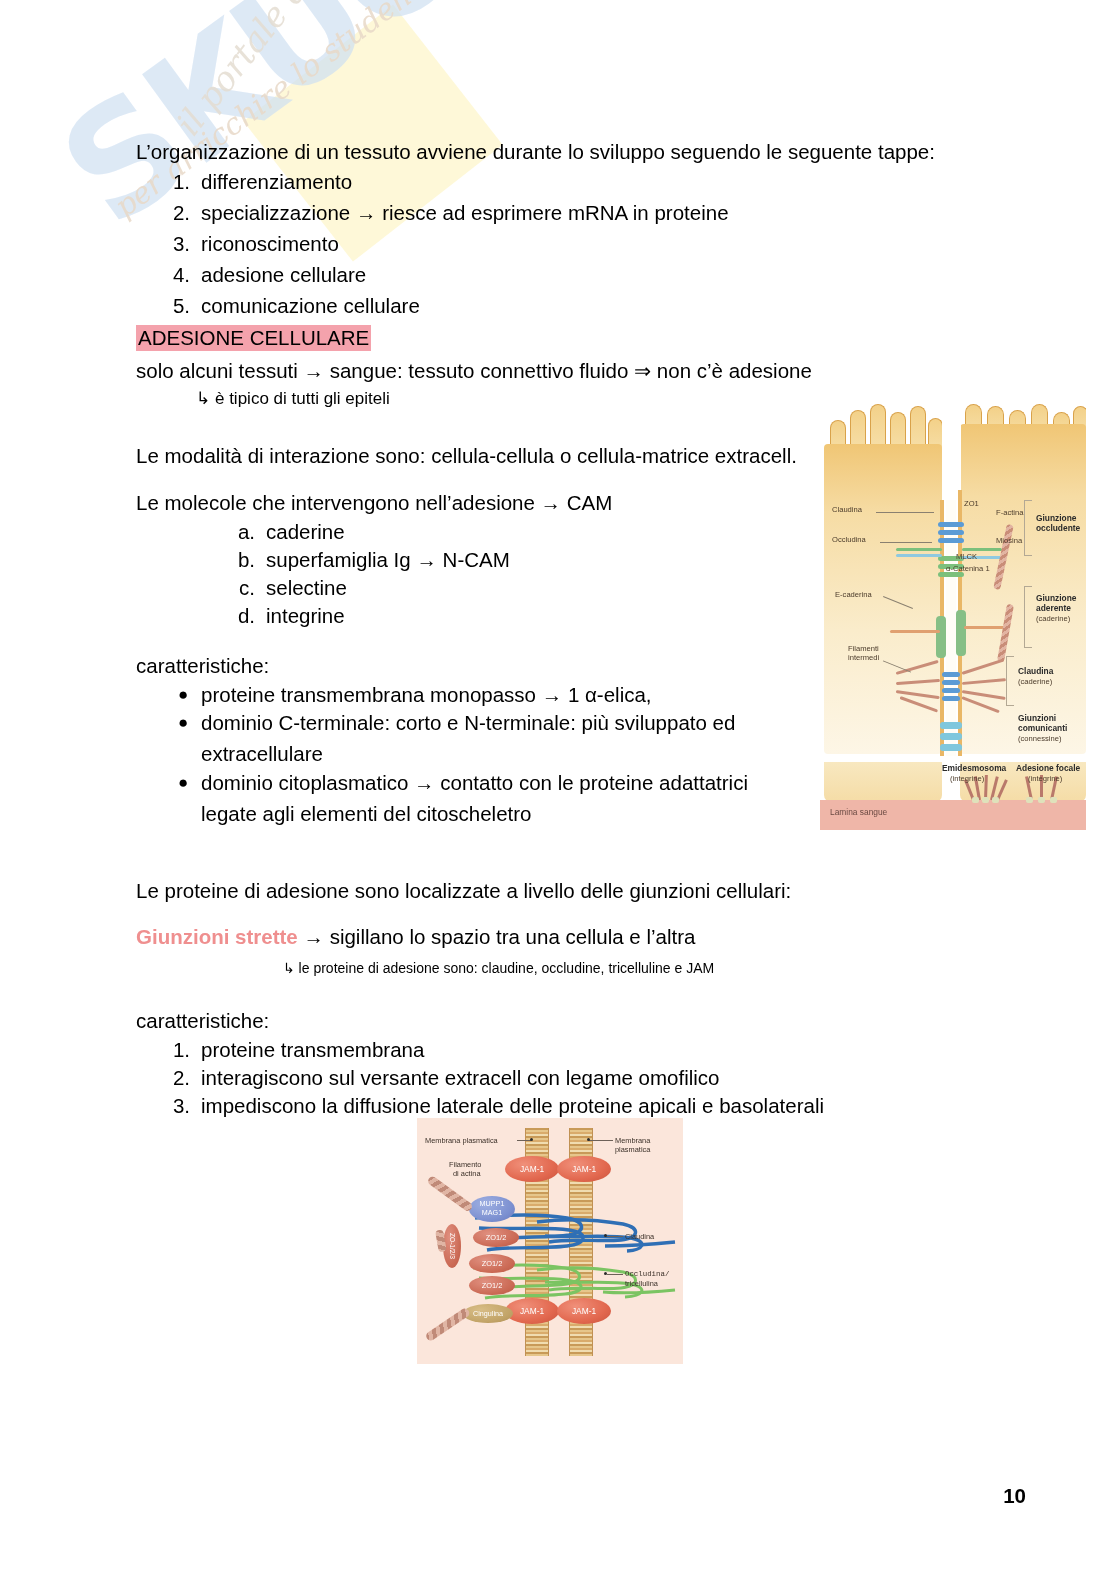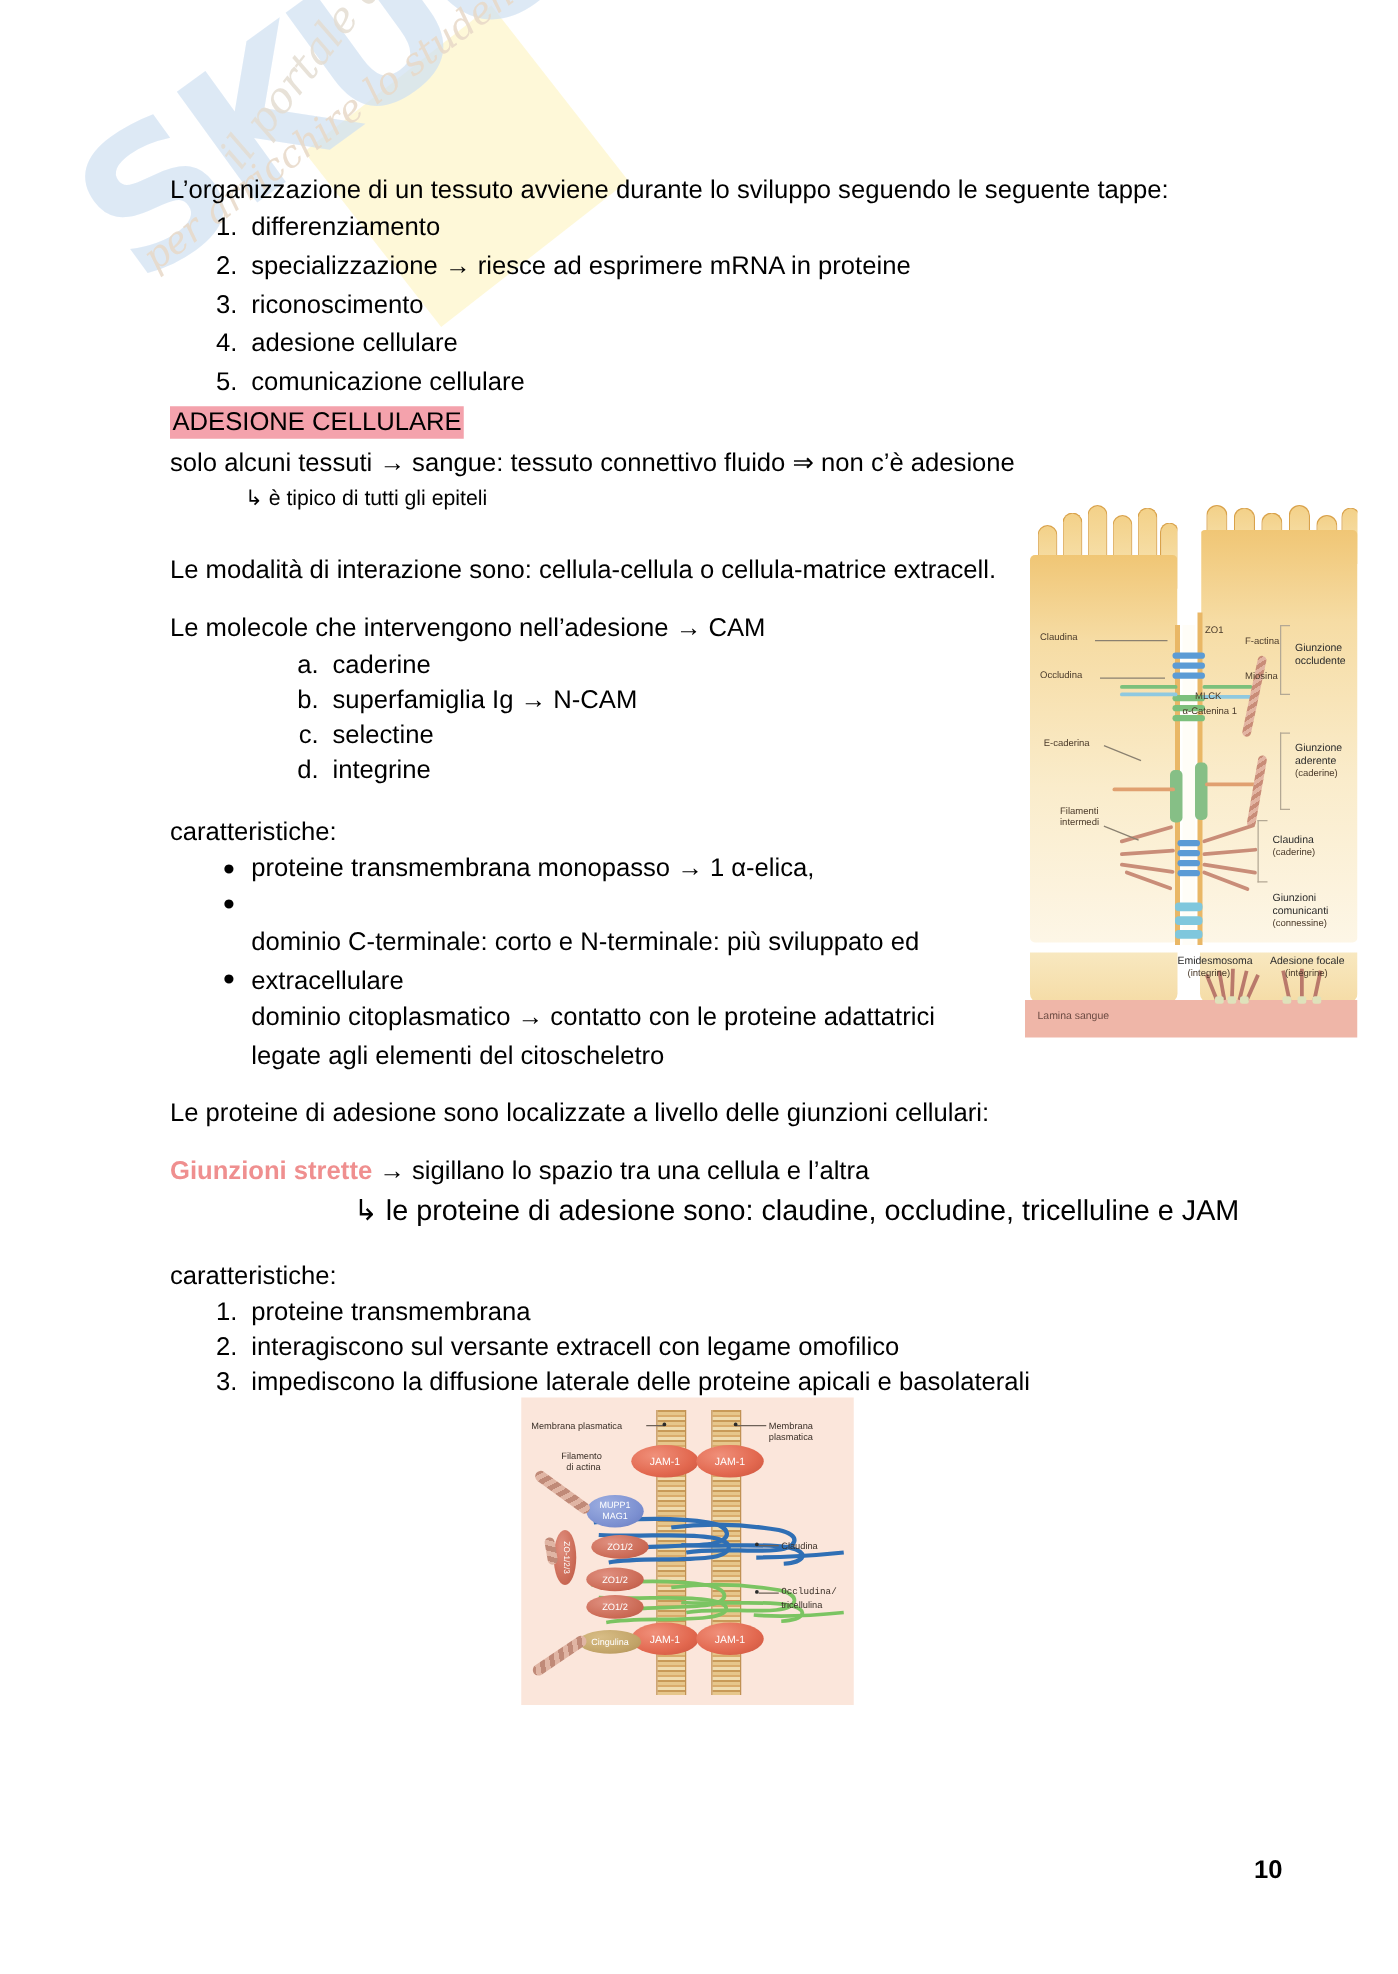--- a/index.html
+++ b/index.html
@@ -80,21 +80,21 @@
     z-index: 2;
   }
   .txt {
     position: absolute;
     font-family: "Liberation Sans", sans-serif;
     font-size: 20.5px;
     line-height: 31px;
     color: #000;
     white-space: nowrap;
   }
-  .txt.wrap { white-space: normal; margin-top: 31px; }
+  .txt.wrap { white-space: normal; }
   .marker {
     position: absolute;
     text-align: right;
     font-size: 20.5px;
     line-height: 31px;
   }
 
   .hl {
     background: #f4a2ac;
     padding: 1px 2px 2px 2px;
@@ -212,21 +212,21 @@
     border-radius: 2px;
   }
   .flab {
     position: absolute;
     font-family: "Liberation Sans", sans-serif;
     font-size: 7.6px;
     color: #4a3a2a;
     white-space: nowrap;
     line-height: 9px;
   }
-  .flab.b { font-weight: normal; color: #2b2b2b; font-size: 8.4px; }
+  .flab.b { font-weight: bold; color: #2b2b2b; font-size: 8.4px; }
   .leader {
     position: absolute;
     height: 1px;
     background: #8a8070;
   }
   .brak {
     position: absolute;
     border-left: 1.4px solid #b3a894;
     border-top: 1.4px solid #b3a894;
     border-bottom: 1.4px solid #b3a894;
@@ -378,21 +378,21 @@
     <div class="txt wrap" style="left:201px; top:707px; width:560px;">dominio C-terminale: corto e N-terminale: più sviluppato ed extracellulare</div>
 
     <div class="txt" style="left:178px; top:767px; font-size:17px;">●</div>
     <div class="txt wrap" style="left:201px; top:767px; width:566px;">dominio citoplasmatico → contatto con le proteine adattatrici legate agli elementi del citoscheletro</div>
 
     <div class="txt" style="left:136px; top:875px;">Le proteine di adesione sono localizzate a livello delle giunzioni cellulari:</div>
 
     <div class="txt" style="left:136px; top:921px;">
       <span class="pinktext">Giunzioni strette</span><span> → sigillano lo spazio tra una cellula e l’altra</span>
     </div>
-    <div class="txt" style="left:283px; top:953px; font-size:23px;">↳ le proteine di adesione sono: claudine, occludine, tricelluline e JAM</div>
+    <div class="txt" style="left:283px; top:953px; font-size:14px;">↳ le proteine di adesione sono: claudine, occludine, tricelluline e JAM</div>
 
     <div class="txt" style="left:136px; top:1005px;">caratteristiche:</div>
 
     <div class="marker" style="left:150px; top:1034px; width:40px;">1.</div>
     <div class="txt" style="left:201px; top:1034px;">proteine transmembrana</div>
 
     <div class="marker" style="left:150px; top:1062px; width:40px;">2.</div>
     <div class="txt" style="left:201px; top:1062px;">interagiscono sul versante extracell con legame omofilico</div>
 
     <div class="marker" style="left:150px; top:1090px; width:40px;">3.</div>

